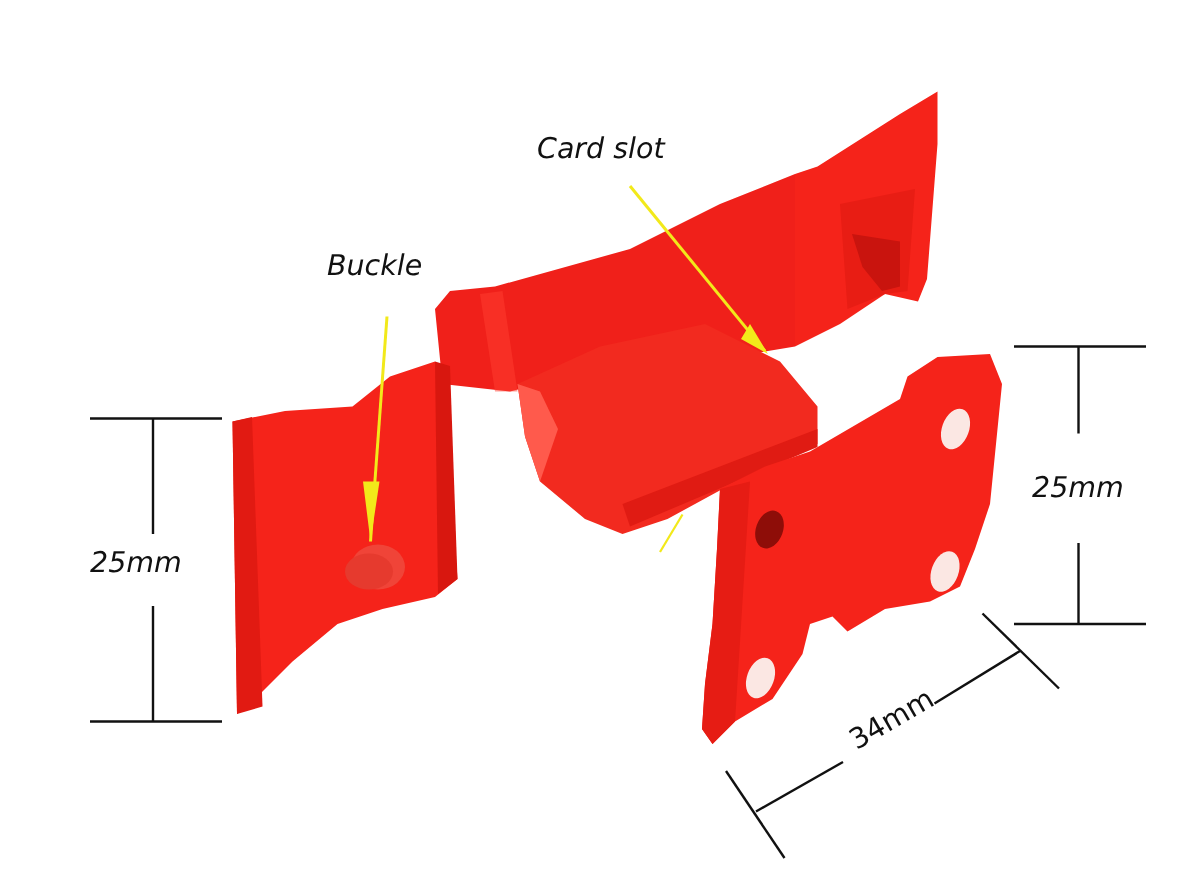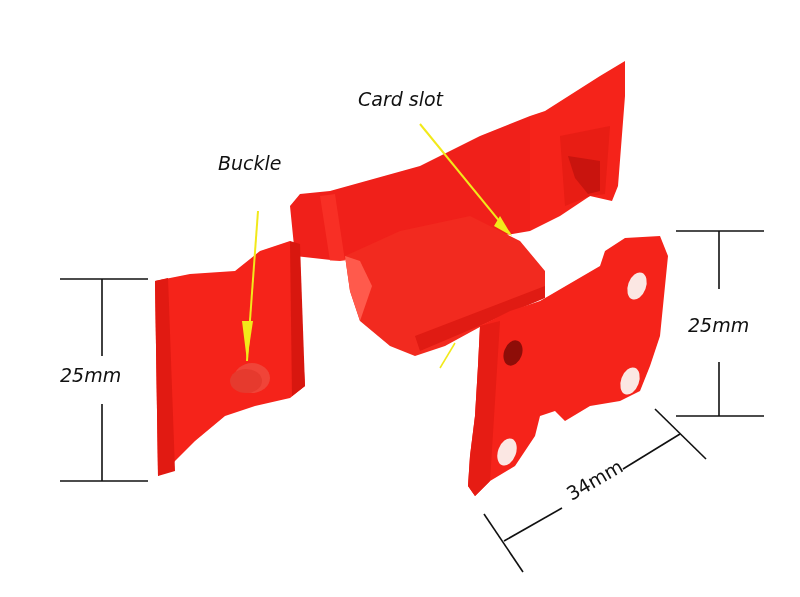--- a/index.html
+++ b/index.html
@@ -73,17 +73,17 @@
 
     <g stroke="#111111" stroke-width="1.6">
       <line x1="484" y1="498" x2="523" y2="556"></line>
       <line x1="655" y1="393" x2="706" y2="443"></line>
       <line x1="504" y1="525" x2="562" y2="492"></line>
       <line x1="623" y1="453" x2="680" y2="418"></line>
     </g>
   </svg>
 
   <span class="label" style="left:358px; top:72px;">Card slot</span>
-  <span class="label" style="left:218px; top:136px;">Buckle</span>
+  <span class="label" style="left:218px; top:150px;">Buckle</span>
   <span class="label" style="left:60px; top:348px;">25mm</span>
   <span class="label" style="left:688px; top:298px;">25mm</span>
   <span class="label" style="left:568px; top:468px; font-style:normal; transform:rotate(-30deg); transform-origin:left center;">34mm</span>
 </div>
 
 </body></html>

